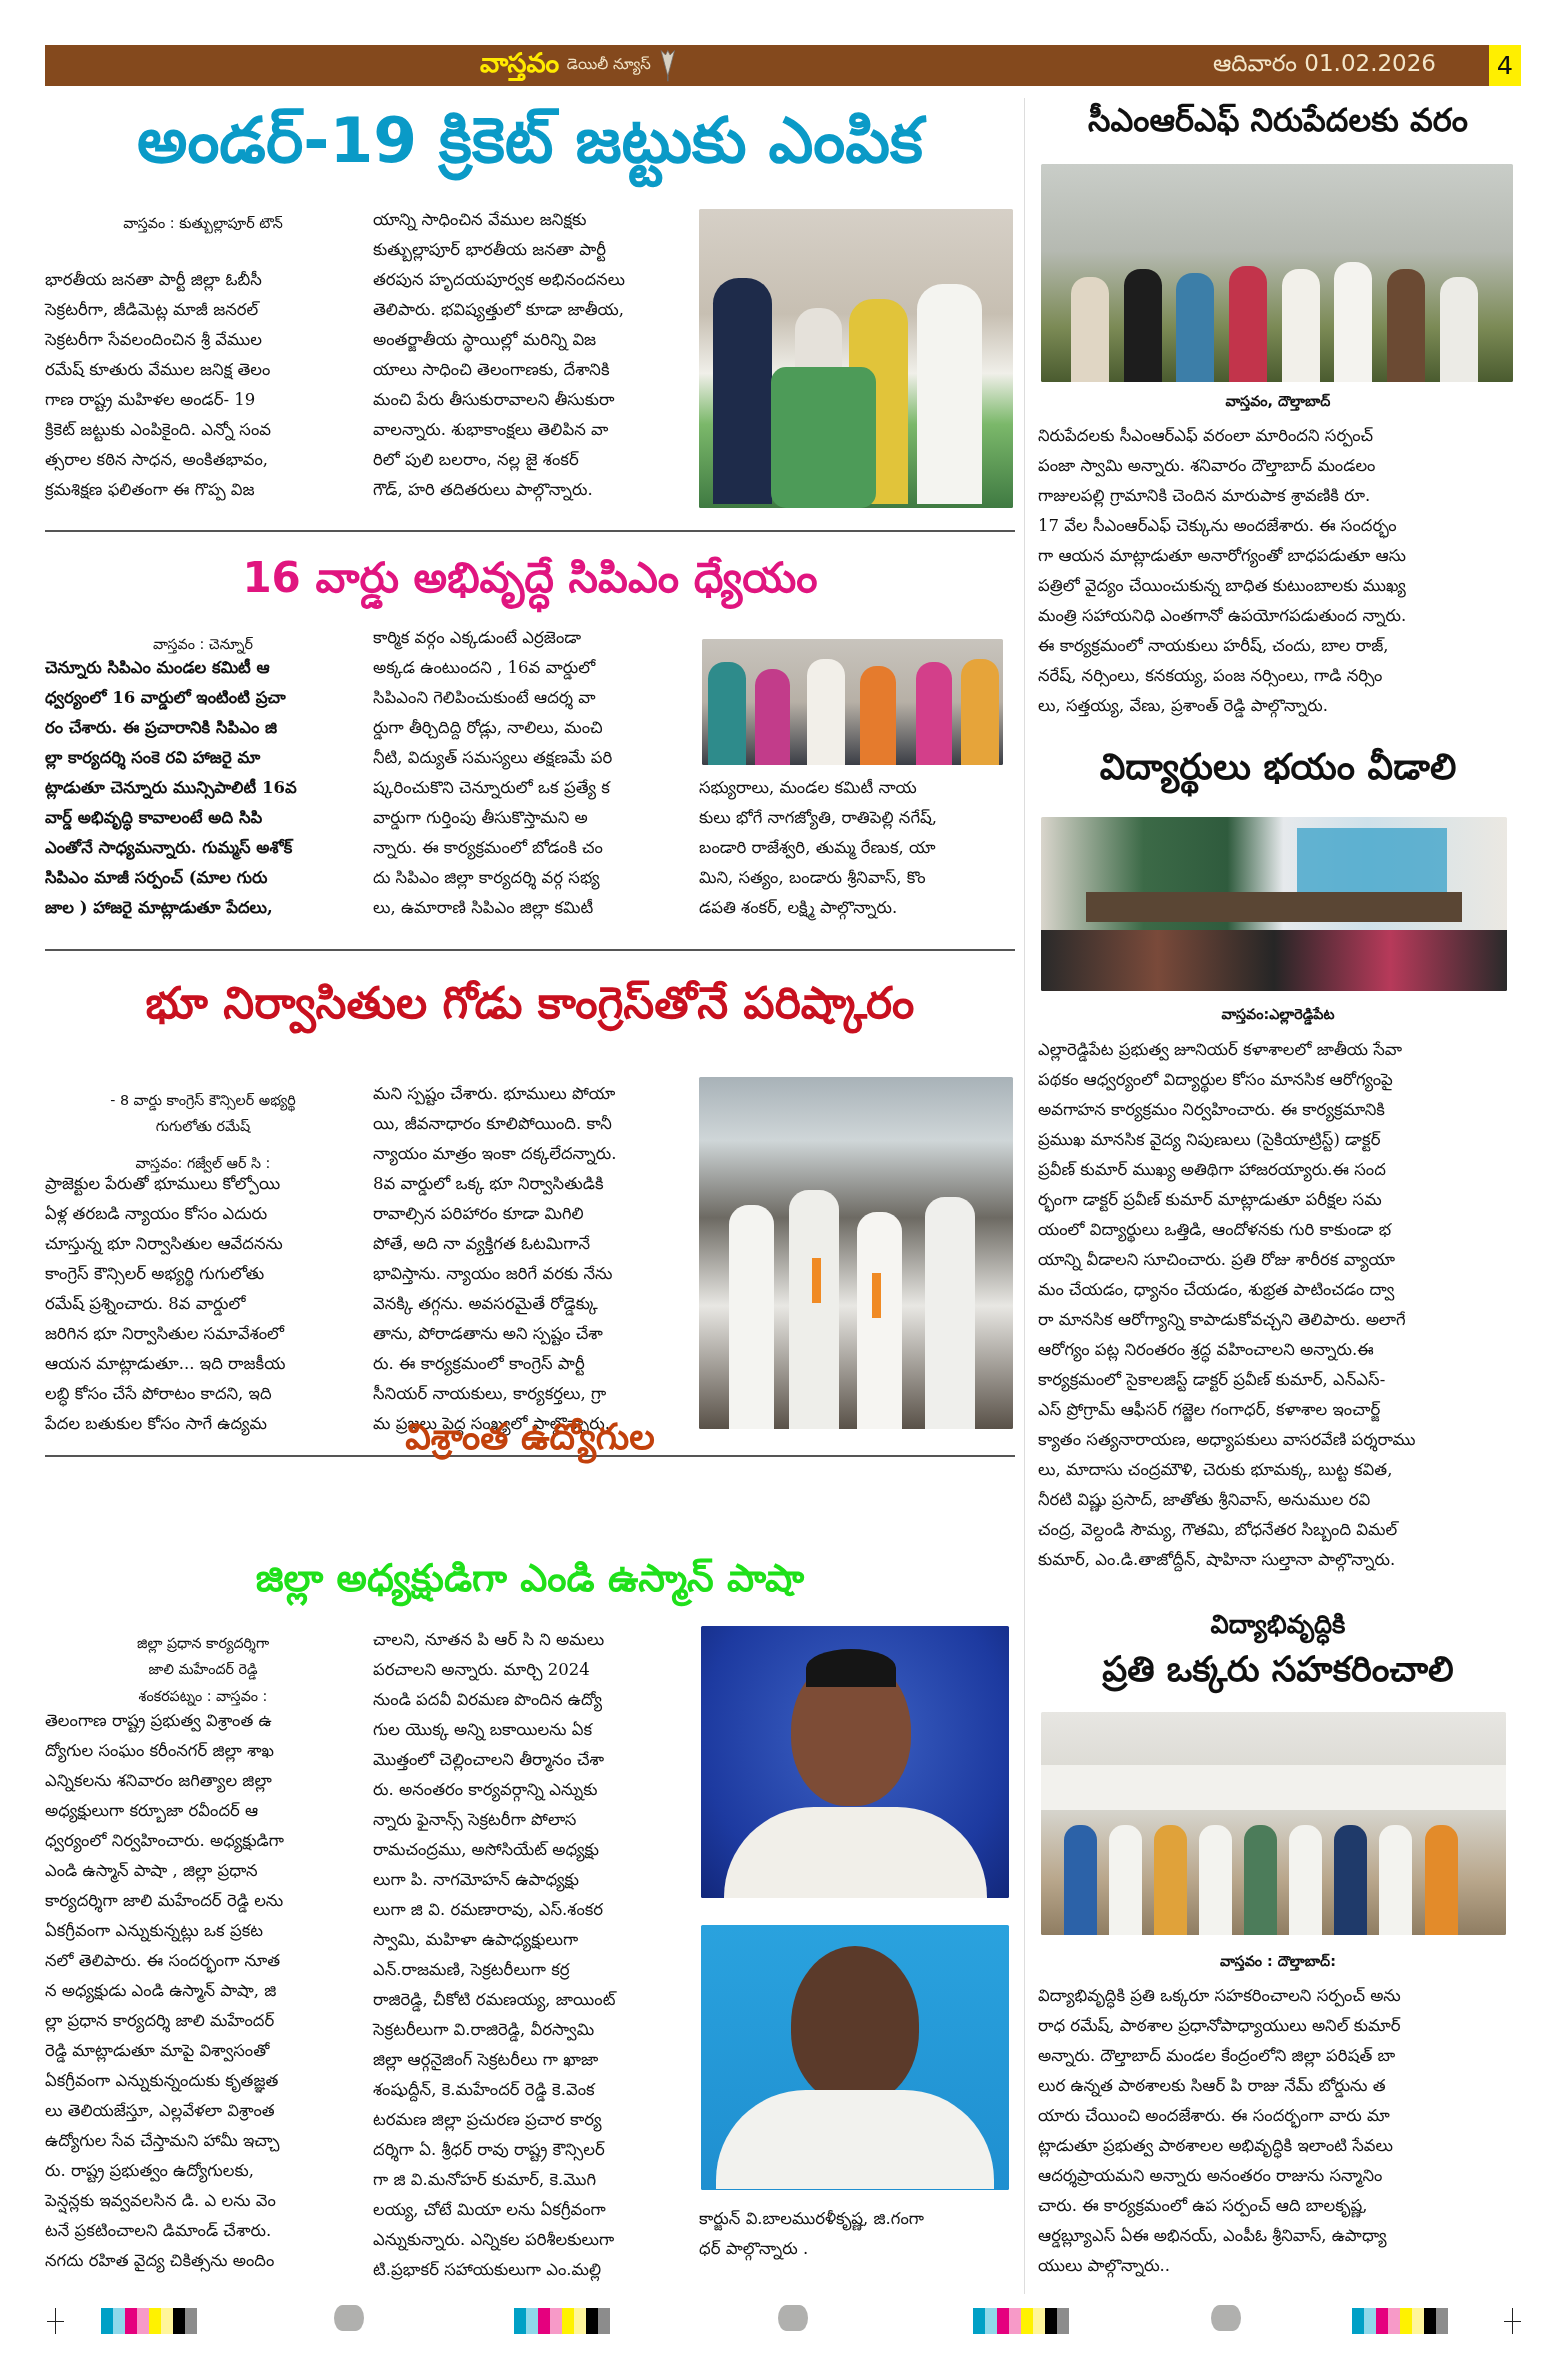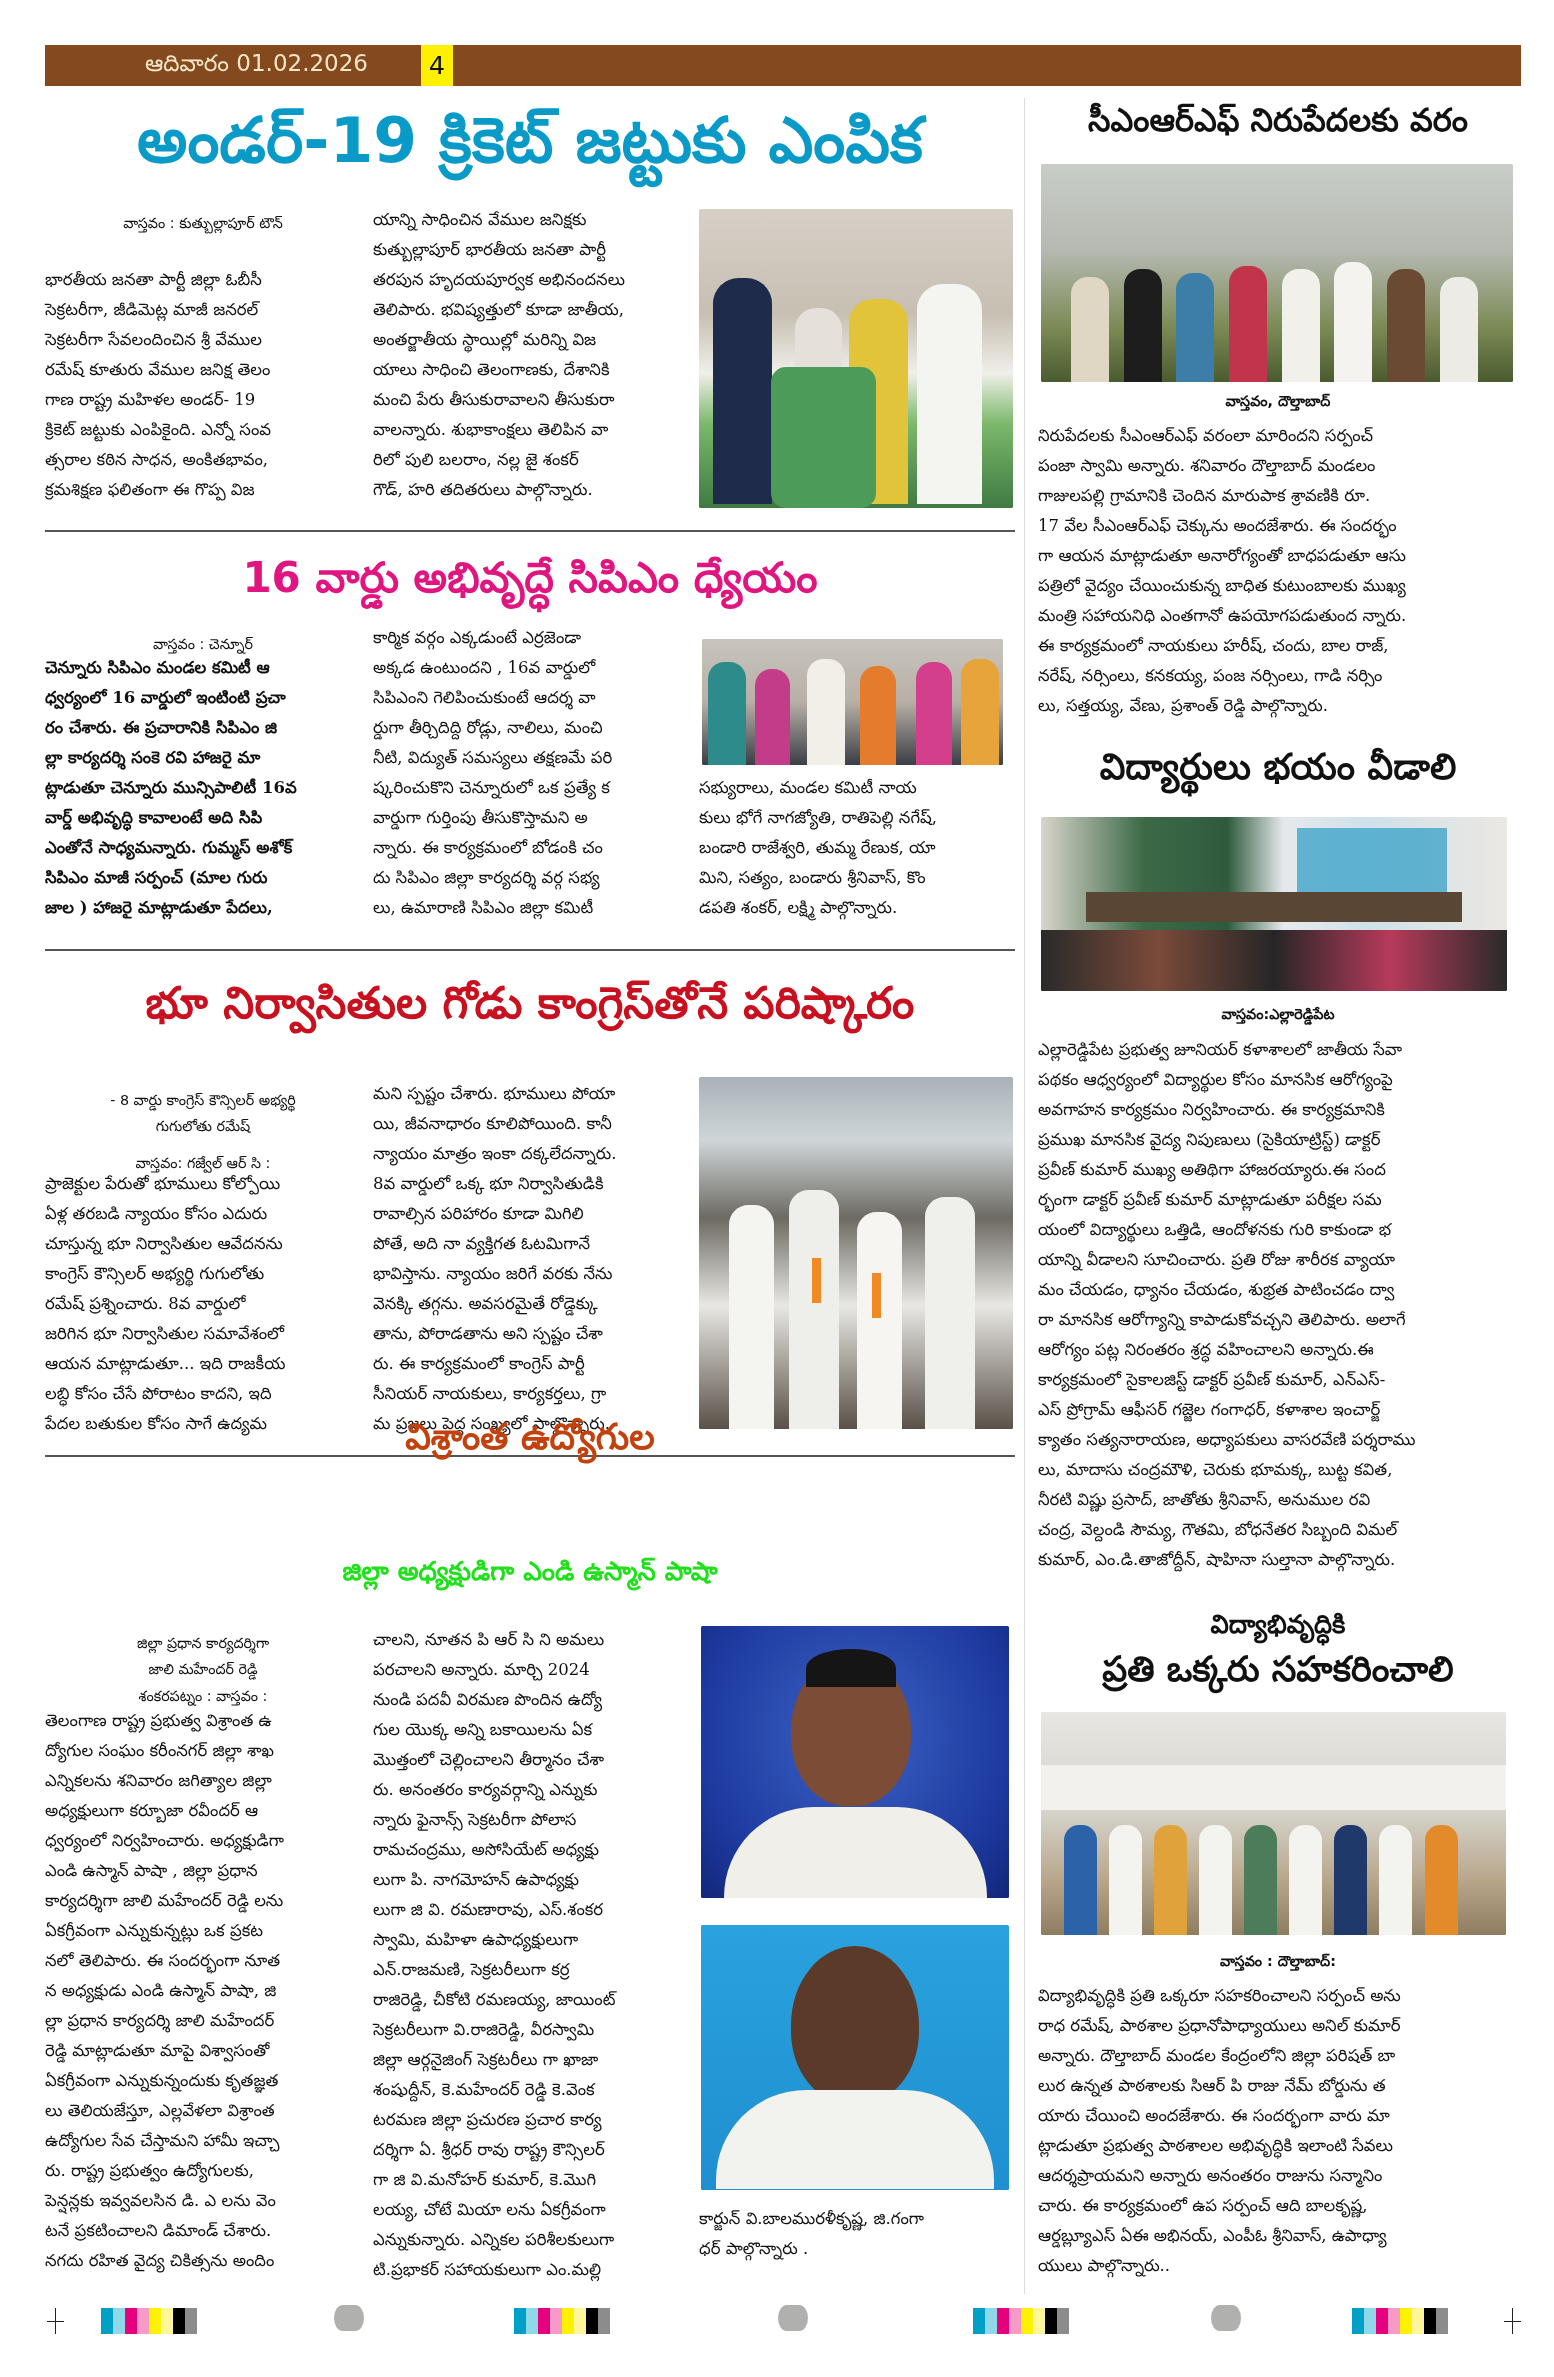--- a/index.html
+++ b/index.html
@@ -27,20 +27,28 @@
   .regbar span { width: 12px; height: 100%; display: block; }
   .pill { position: absolute; top: 2305px; width: 30px; height: 25.6px; background: #b0b0ae; border-radius: 9px/13.5px; }
   .cross { position: absolute; top: 2308px; width: 16.5px; height: 25.6px; }
   .cross:before { content: ""; position: absolute; left: 7.5px; top: 0; width: 0.8px; height: 25.6px; background: #222; }
   .cross:after { content: ""; position: absolute; left: 0; top: 12.8px; width: 16.5px; height: 0.8px; background: #222; }
 </style>
 </head>
 <body>
 
 <header class="masthead">
+  <div class="brand">
+    <span class="name">వాస్తవం</span>
+    <span class="sub">డెయిలీ న్యూస్</span>
+    <svg class="logo" viewBox="0 0 26 44">
+      <path d="M4 2 L13 36 L22 2 L16 8 L13 2 L10 8 Z" fill="#d8d2c4" stroke="#6b6b6b" stroke-width="1"></path>
+      <path d="M13 36 L13 43" stroke="#6b6b6b" stroke-width="2"></path>
+    </svg>
+  </div>
   <div class="date">ఆదివారం 01.02.2026</div>
   <div class="page">4</div>
 </header>
 
 <section>
   <h1 class="abs headline" style="left:45px; top:105px; width:970px; font-size:63px; color:#0a9ac7;">అండర్-19 క్రికెట్ జట్టుకు ఎంపిక</h1>
   <div class="abs dateline" style="left:45px; top:212px; width:316px;">వాస్తవం : కుత్బుల్లాపూర్ టౌన్</div>
   <div class="abs body" style="left:45px; top:265px; width:316px;">భారతీయ జనతా పార్టీ జిల్లా ఓబీసీ
 సెక్రటరీగా, జీడిమెట్ల మాజీ జనరల్
 సెక్రటరీగా సేవలందించిన శ్రీ వేముల
@@ -139,21 +147,21 @@
     <div style="position:absolute; left:158px; top:135px; width:45px; height:217px; background:#f6f5f2; border-radius:19.6px 19.6px 0 0;"></div>
     <div style="position:absolute; left:226px; top:120px; width:50px; height:232px; background:#efefec; border-radius:19.6px 19.6px 0 0;"></div>
     <div style="position:absolute; left:113px; top:181px; width:9px; height:45px; background:#f08a24;"></div>
     <div style="position:absolute; left:173px; top:196px; width:9px; height:45px; background:#f08a24;"></div>
   </div>
 </section>
 <div class="rule" style="left:45px; top:1455px; width:970px;"></div>
 
 <section>
   <h2 class="abs headline" style="left:45px; top:1416px; width:970px; font-size:36px; color:#c2410c;">విశ్రాంత ఉద్యోగుల</h2>
-  <h2 class="abs headline" style="left:45px; top:1557px; width:970px; font-size:26px; color:#1fe01a;">జిల్లా అధ్యక్షుడిగా ఎండి ఉస్మాన్ పాషా</h2>
+  <h2 class="abs headline" style="left:45px; top:1557px; width:970px; font-size:38px; color:#1fe01a;">జిల్లా అధ్యక్షుడిగా ఎండి ఉస్మాన్ పాషా</h2>
   <div class="abs dateline" style="left:45px; top:1631px; width:316px; white-space:pre-line; line-height:25.6px;">జిల్లా ప్రధాన కార్యదర్శిగా
 జాలి మహేందర్ రెడ్డి</div>
   <div class="abs dateline" style="left:45px; top:1685px; width:316px;">శంకరపట్నం : వాస్తవం :</div>
   <div class="abs body" style="left:45px; top:1706px; width:316px;"> తెలంగాణ రాష్ట్ర ప్రభుత్వ విశ్రాంత ఉ
 ద్యోగుల సంఘం కరీంనగర్ జిల్లా శాఖ
 ఎన్నికలను శనివారం జగిత్యాల జిల్లా
 అధ్యక్షులుగా కర్బూజా రవీందర్ ఆ
 ధ్వర్యంలో నిర్వహించారు. అధ్యక్షుడిగా
 ఎండి ఉస్మాన్ పాషా , జిల్లా ప్రధాన
 కార్యదర్శిగా జాలి మహేందర్ రెడ్డి లను

